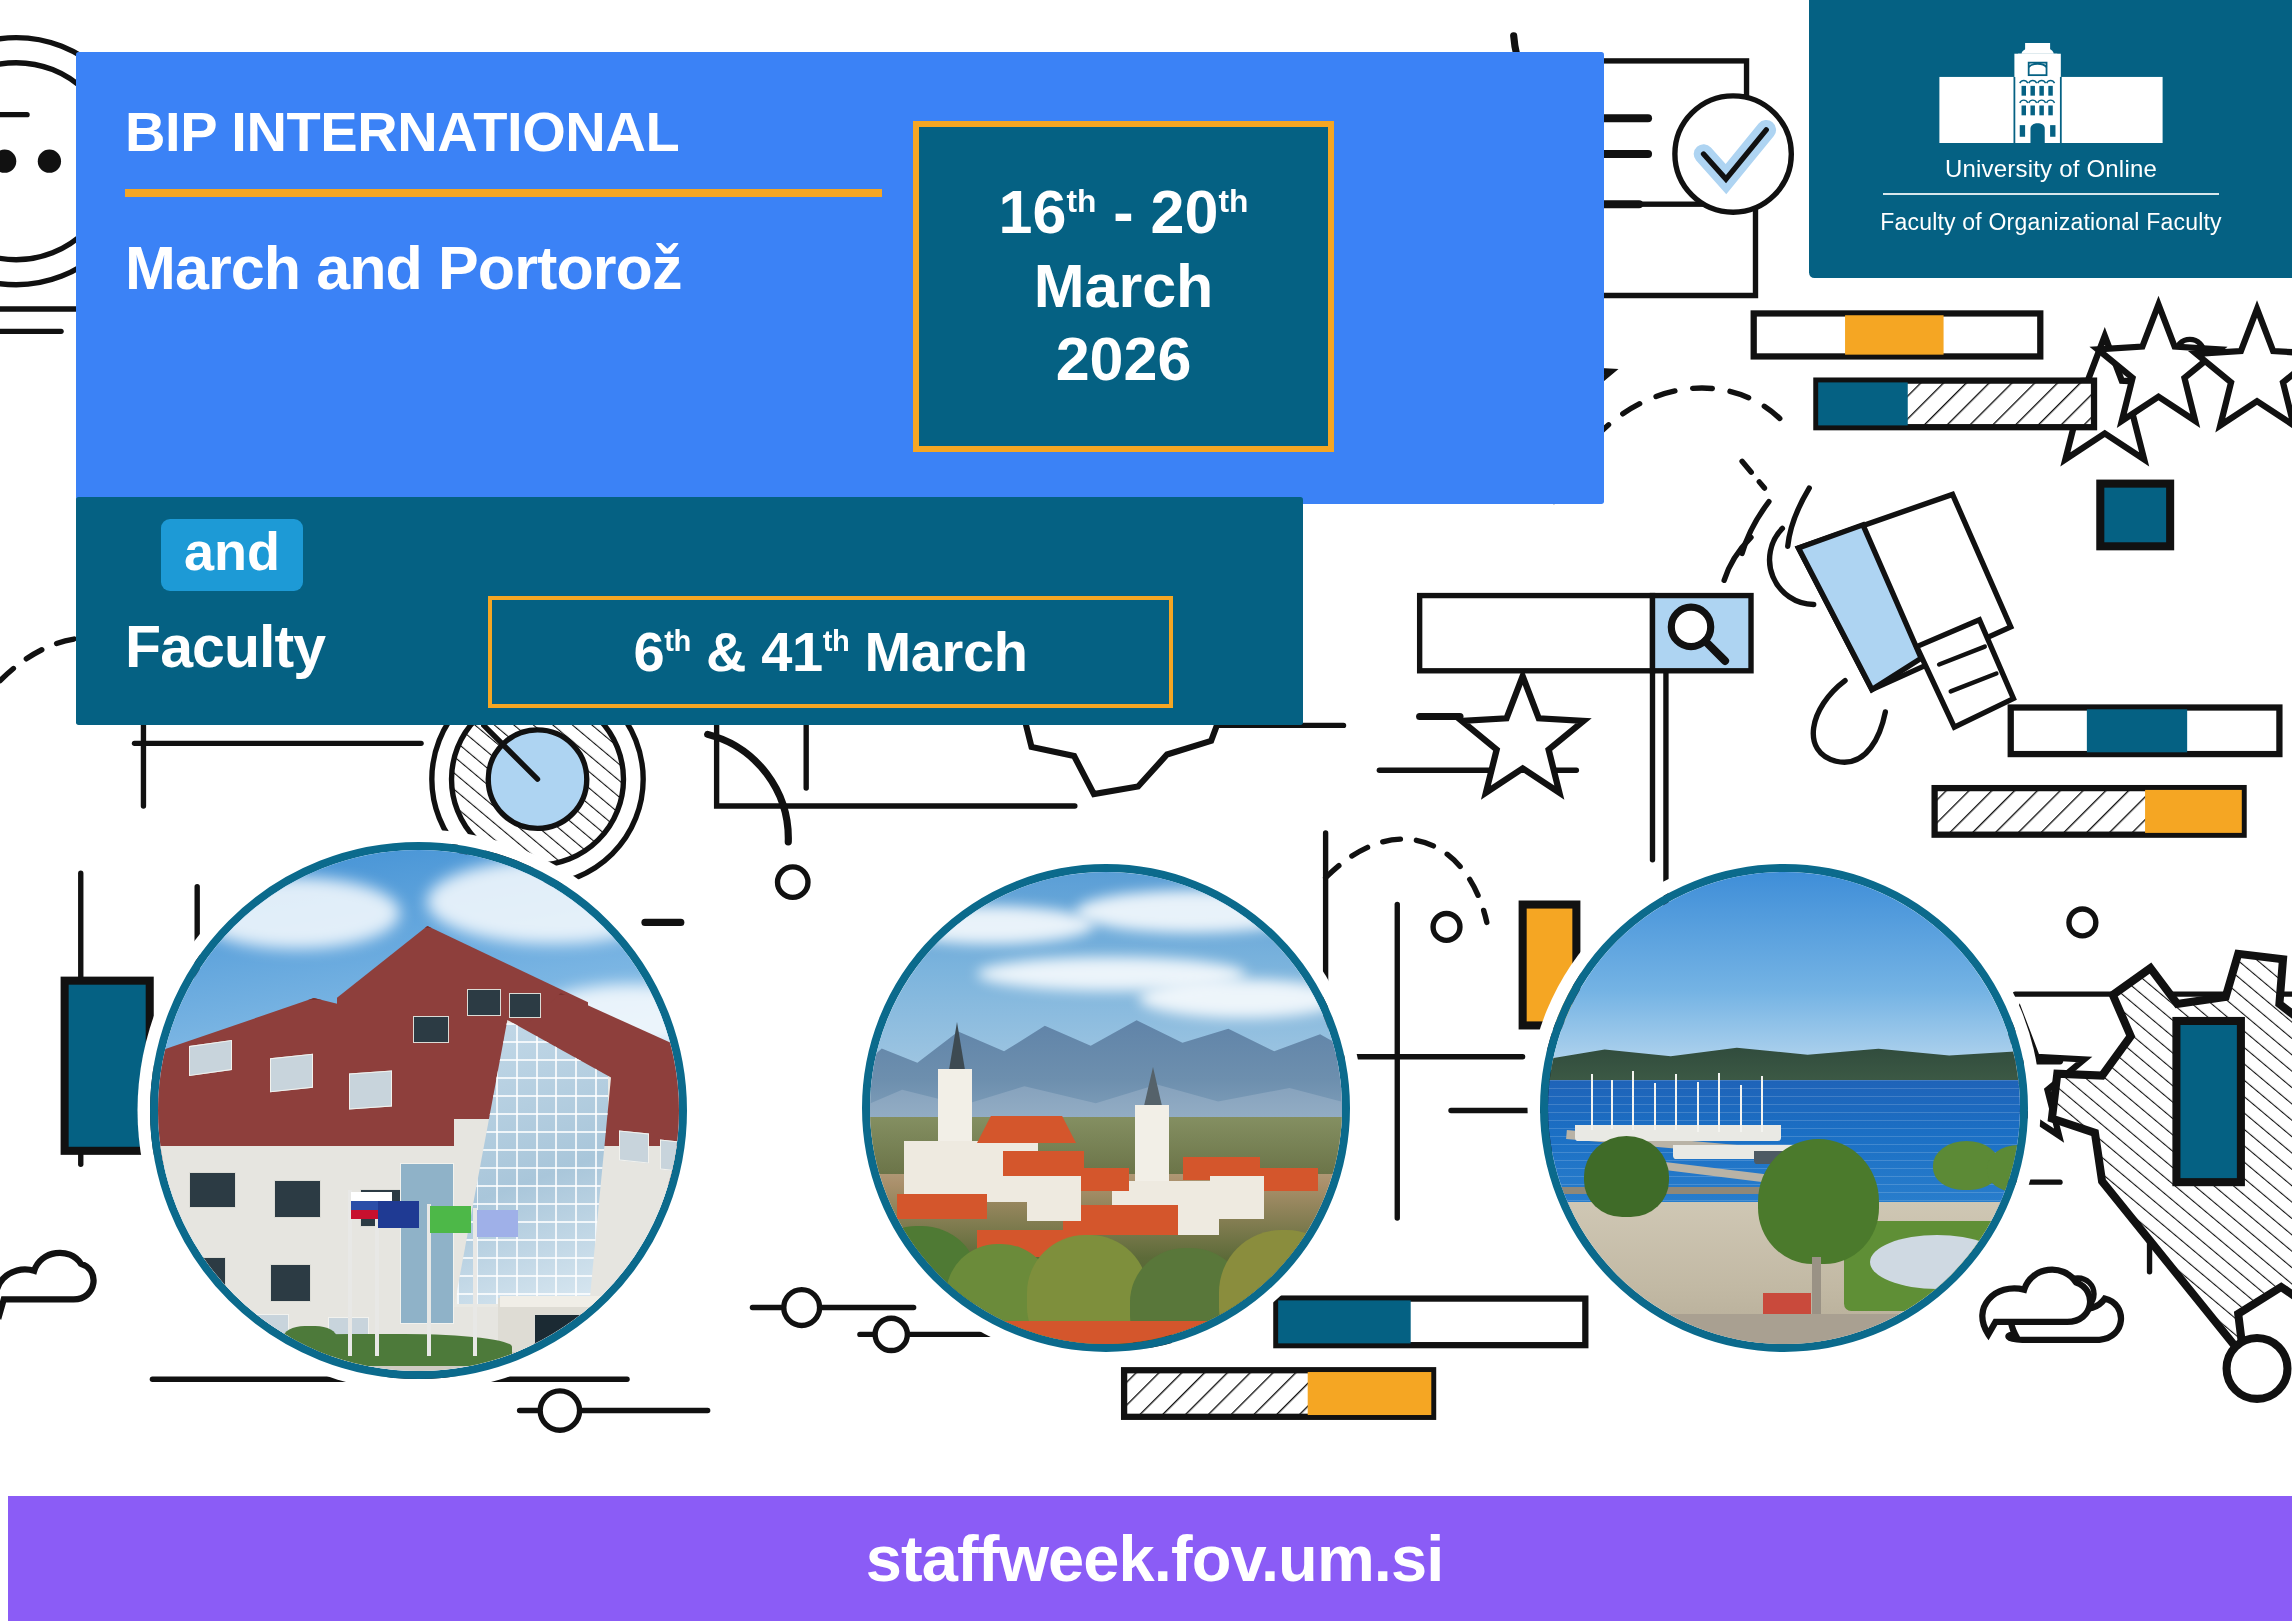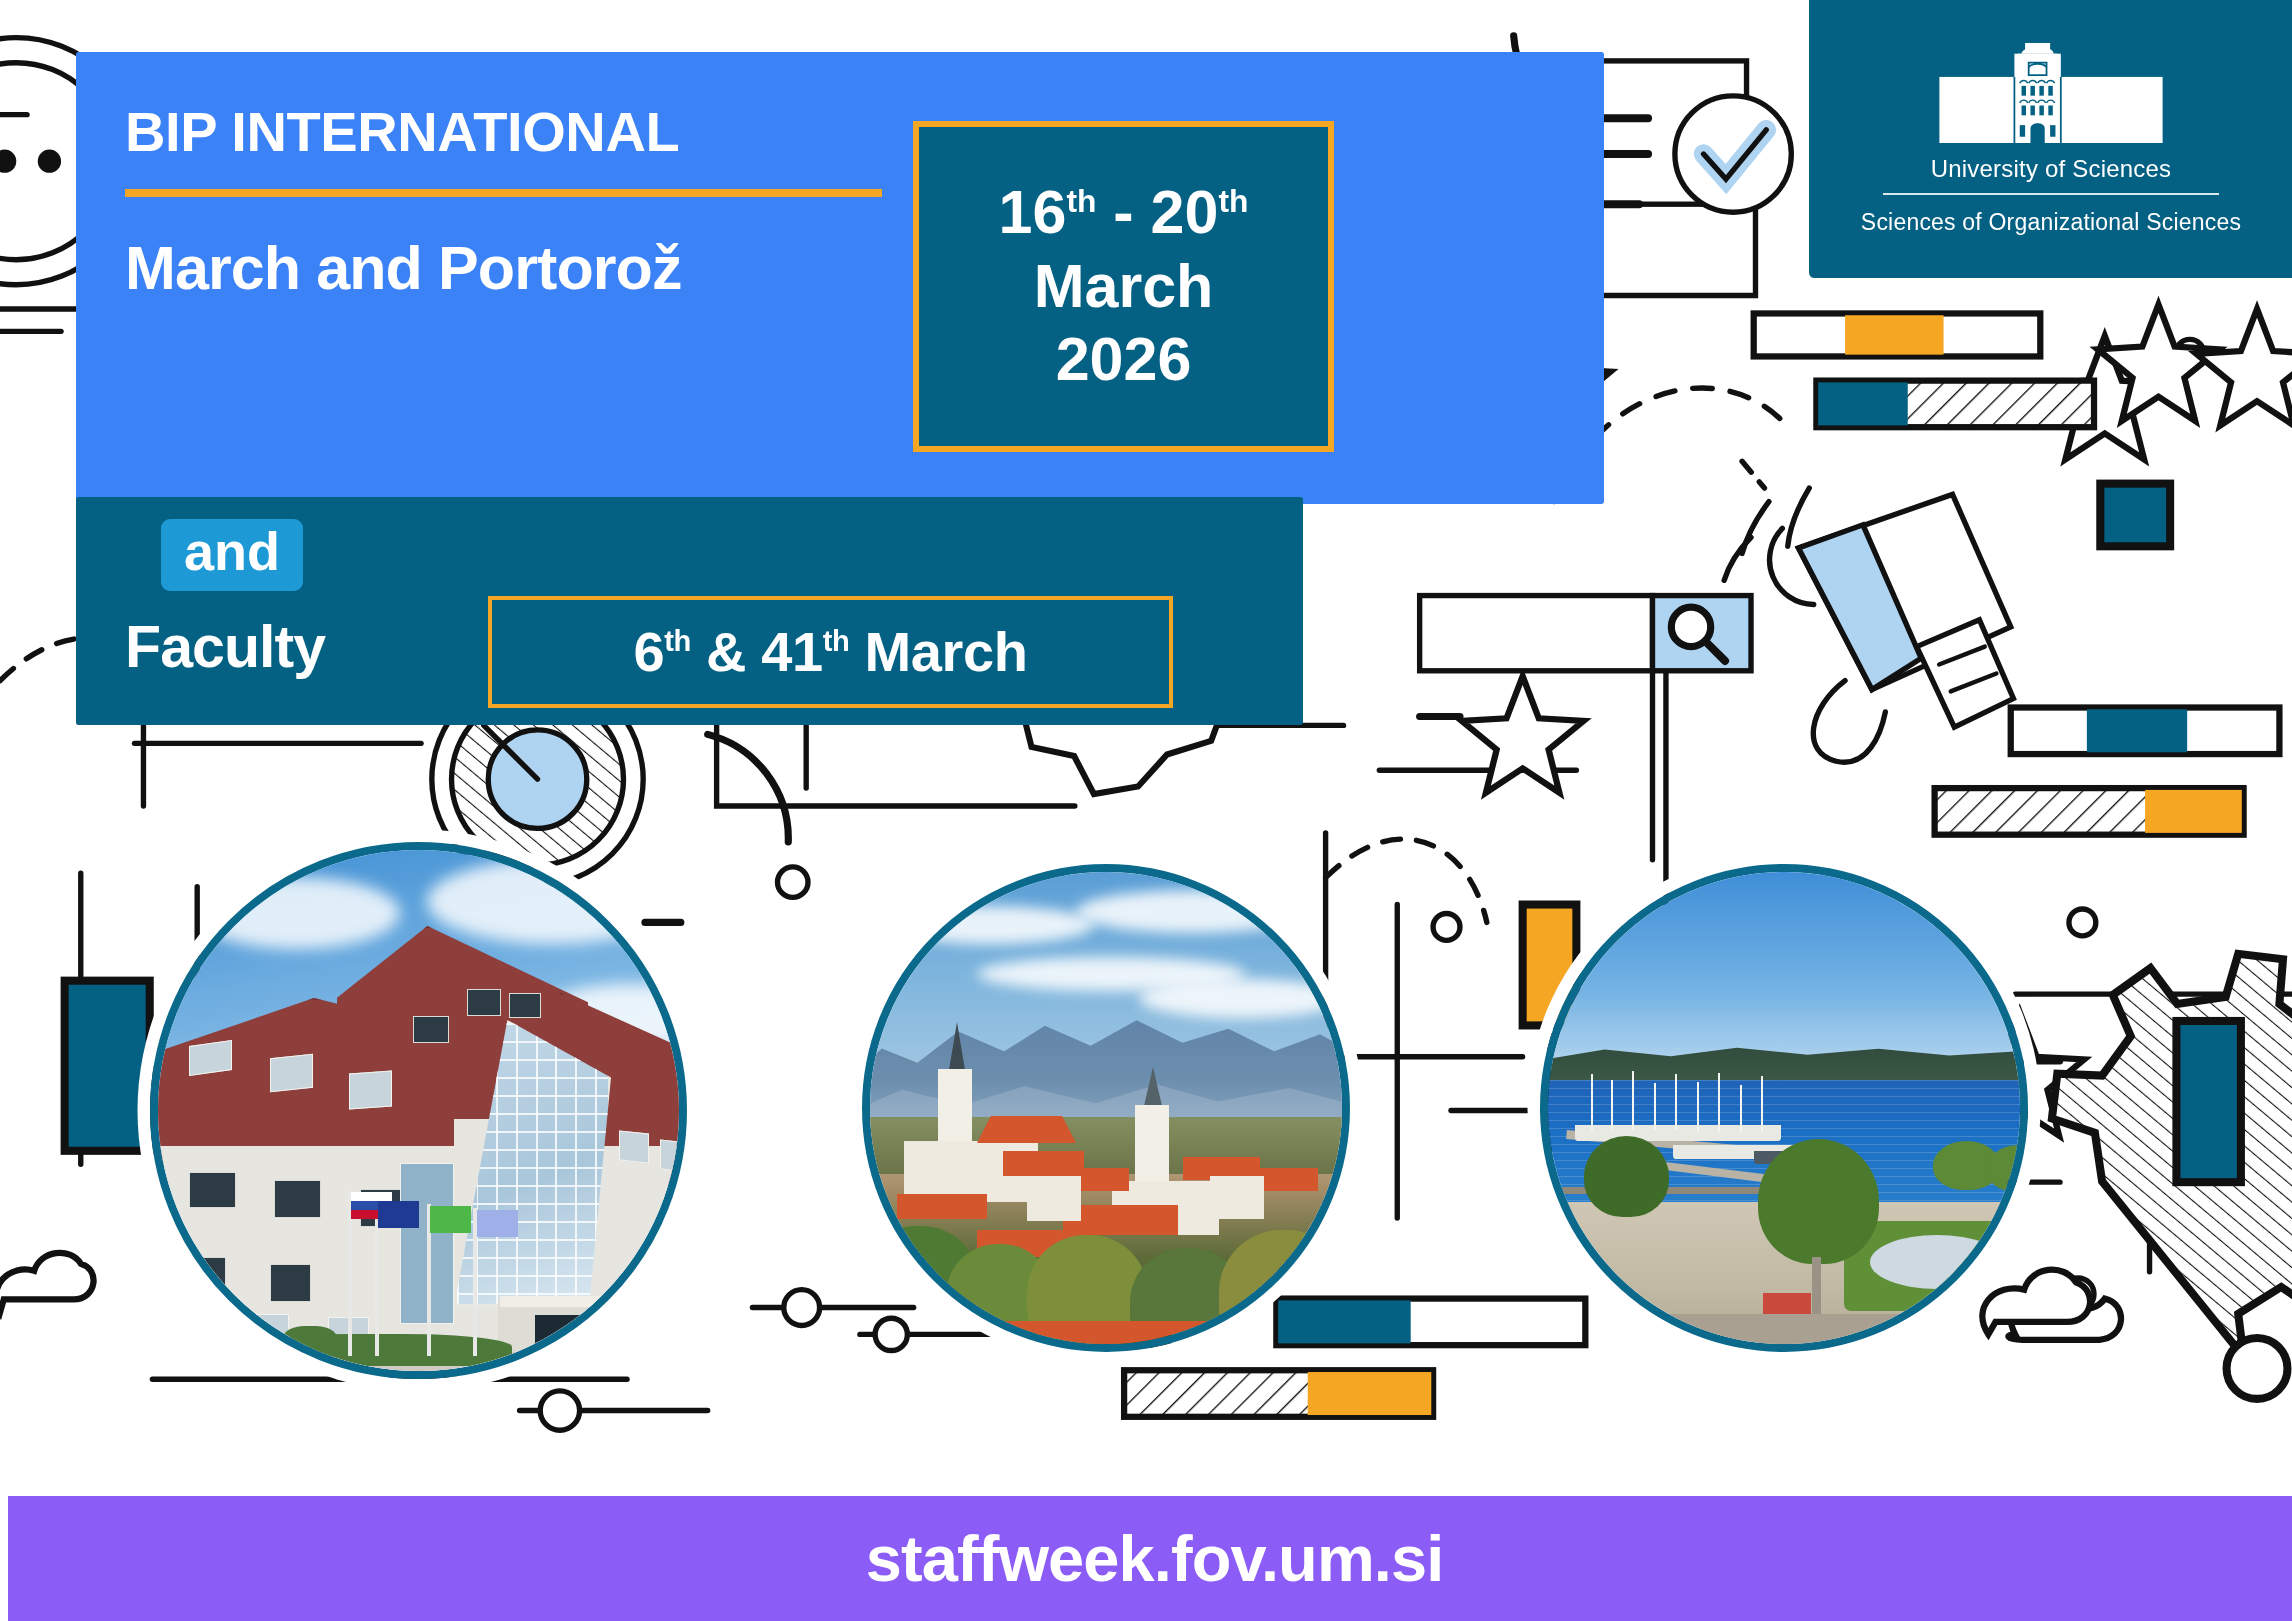--- a/index.html
+++ b/index.html
@@ -543,21 +543,21 @@
         <path d="M110 67 C112 63 117 63 119 67"></path>
         <path d="M120 67 C122 63 127 63 129 67"></path>
       </g>
 
       <path d="M102 112 L102 96 C102 88 118 88 118 96 L118 112 Z" fill="#056183"></path>
 
       <line x1="84" y1="38" x2="84" y2="112" stroke="#056183" stroke-width="2"></line>
       <line x1="136" y1="38" x2="136" y2="112" stroke="#056183" stroke-width="2"></line>
     </svg>
   </div>
-  <div class="logo-uni">University of Sciences</div>
+  <div class="logo-uni">University of Online</div>
   <div class="logo-divider"></div>
-  <div class="logo-fac">Sciences of Organizational Sciences</div>
+  <div class="logo-fac">Faculty of Organizational Faculty</div>
 </div>
 
 <div class="footer">
   <span class="footer-url">staffweek.fov.um.si</span>
 </div>
 
 
 </body></html>

